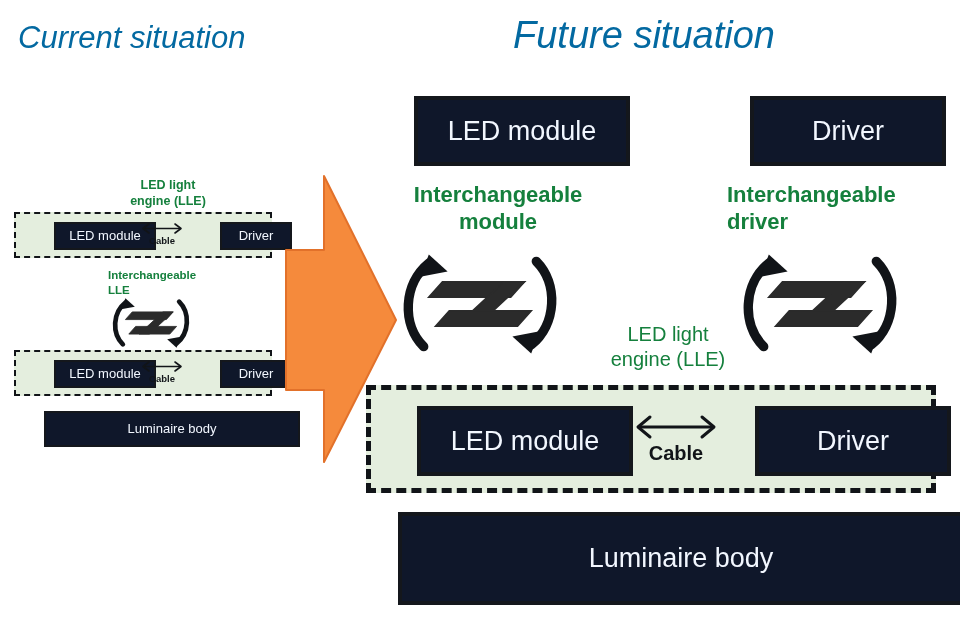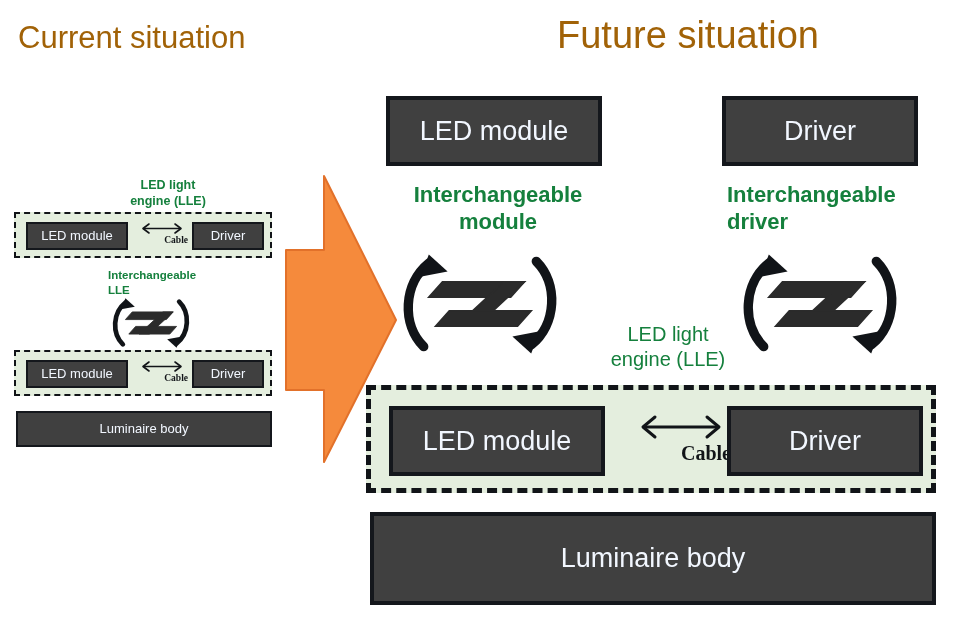--- a/index.html
+++ b/index.html
@@ -14,40 +14,42 @@
     position: relative;
     width: 960px;
     height: 640px;
     background: #ffffff;
     overflow: hidden;
   }
 
   
   .title {
     position: absolute;
-    color: #a16207;
+    color: #0369a1;
     font-weight: 400;
     white-space: nowrap;
     letter-spacing: 0px;
+    font-style: italic;
   }
   #title-current { left: 18px;  top: 20px; font-size: 31px; }
-  #title-future  { left: 513px; top: 14px; font-size: 38px; margin-left: 44px; }
+  #title-future  { left: 513px; top: 14px; font-size: 38px; }
 
   
   .bluebox {
     position: absolute;
-    background: #404040;
+    background: #0f172a;
     border: 2px solid #14171c;
     color: #f2f7ff;
     display: flex;
     align-items: center;
     justify-content: center;
     box-sizing: border-box;
     text-align: right;
     line-height: 1.05;
+    margin-left: 28px;
   }
 
   
   .lle-wrap {
     position: absolute;
     background: #e4eede;
     box-sizing: border-box;
   }
   .lle-wrap.small { border: 2px dashed #111418; }
   .lle-wrap.big   { border: 5px dashed #111418; }
@@ -59,23 +61,22 @@
     white-space: pre-line;
   }
   .cap-bold   { font-weight: bold; }
   .cap-normal { font-weight: 400; }
 
   
   .cable {
     position: absolute;
     display: flex;
     flex-direction: column;
-    align-items: flex-end;
+    align-items: center;
     justify-content: flex-start;
-    font-family: Liberation Serif, serif;
   }
   .cable .cable-label {
     font-weight: bold;
     color: #111418;
     line-height: 1;
   }
 
   
   .zmark { position: absolute; }
 

